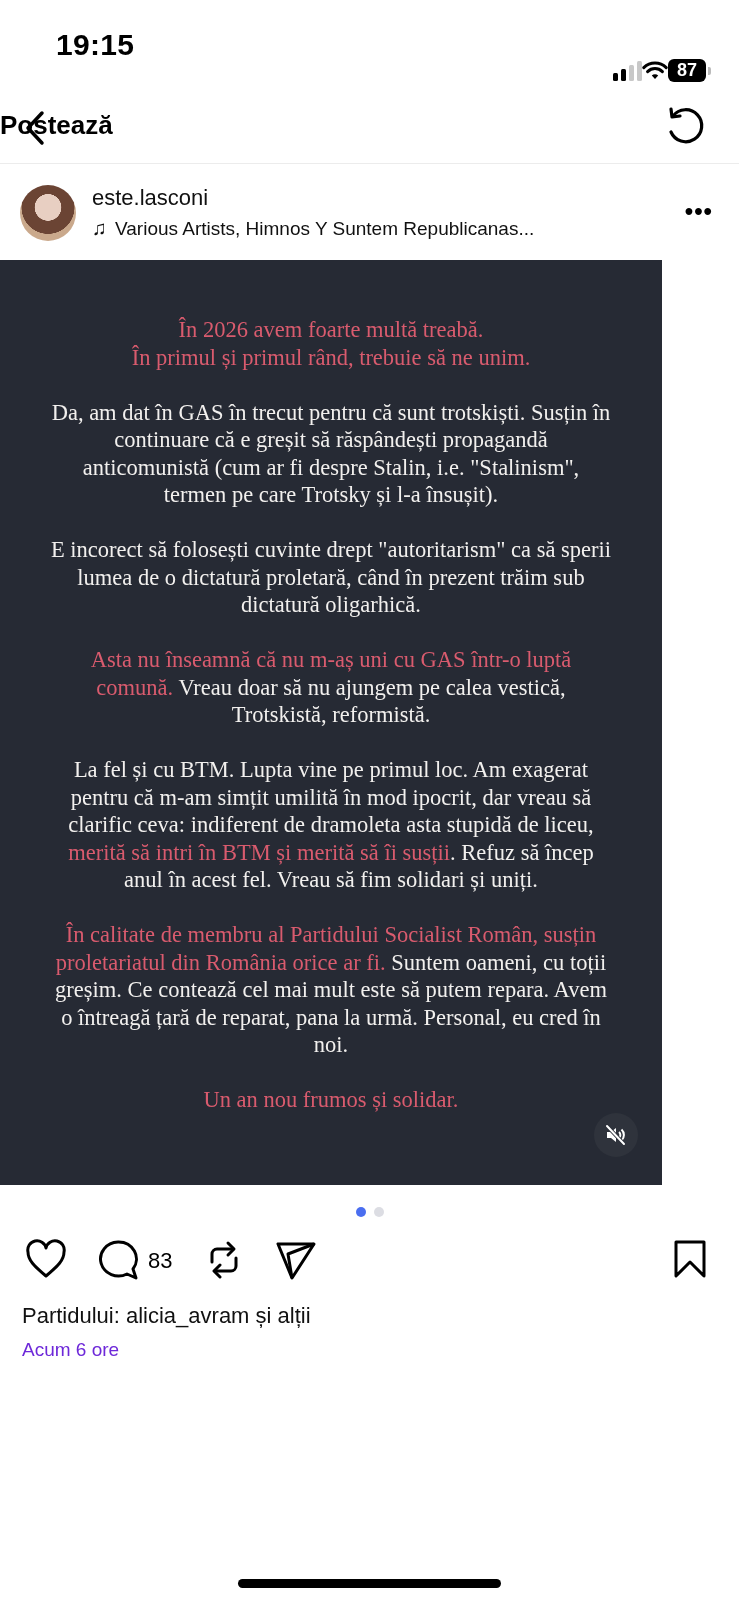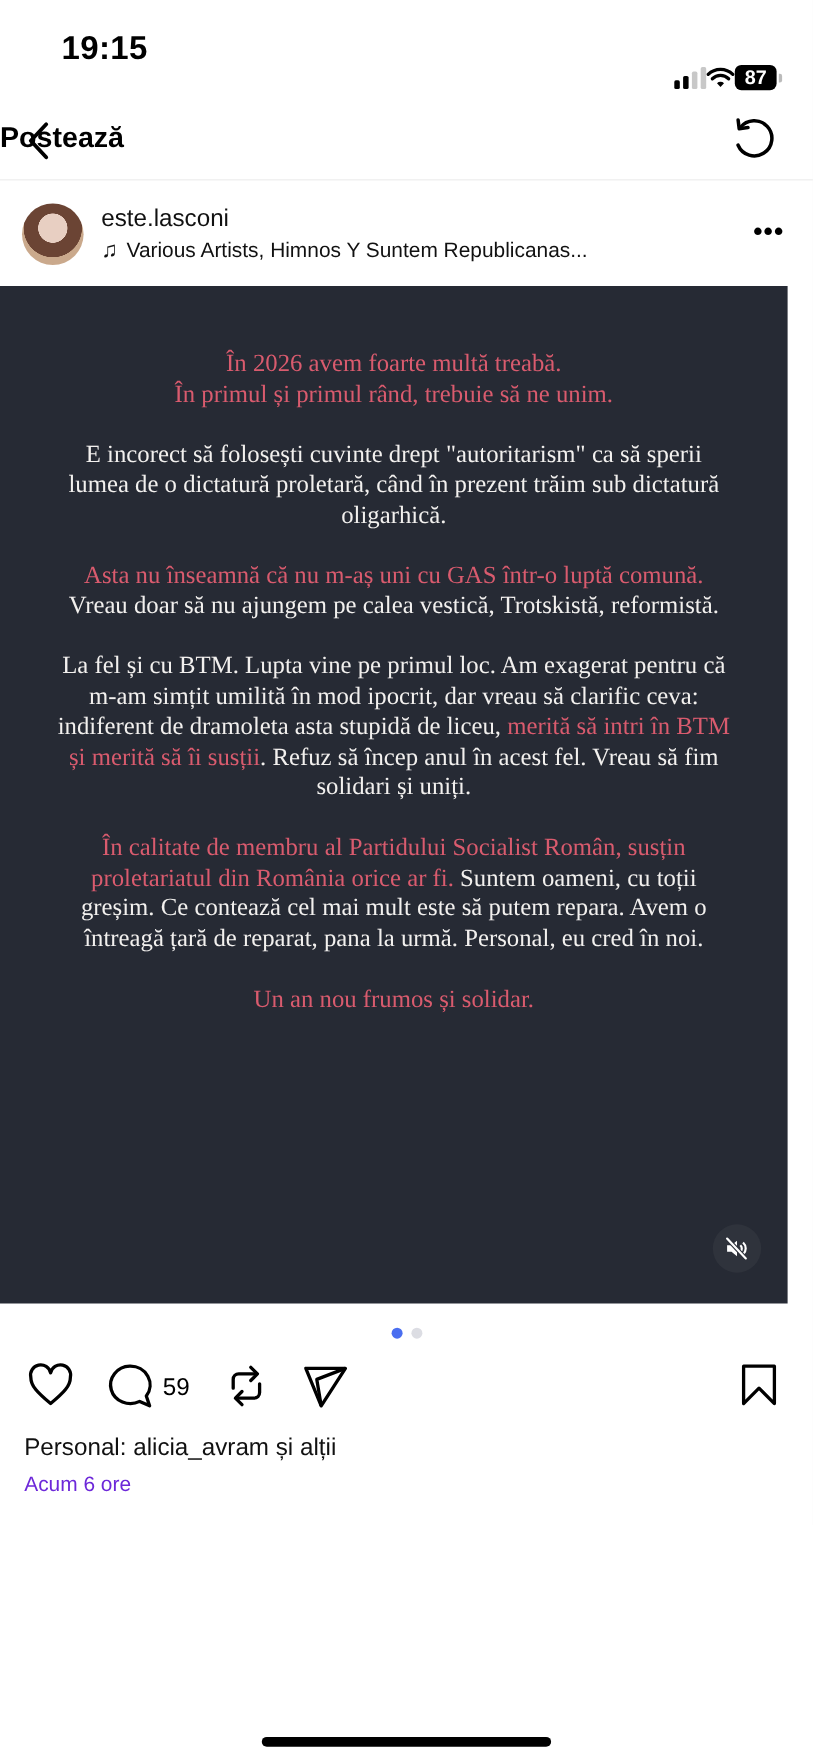--- a/index.html
+++ b/index.html
@@ -26,21 +26,21 @@
   
   .post-header { position: absolute; top: 165px; left: 0; width: 739px; height: 95px; }
   .avatar { position: absolute; left: 20px; top: 20px; width: 56px; height: 56px; border-radius: 50%;
     background: radial-gradient(circle at 50% 40%, #e8cfc2 0 30%, #6b4434 31% 60%, #caa98c 61% 100%); overflow: hidden; }
   .username { position: absolute; left: 92px; top: 20px; font-size: 22px; color: #111; }
   .music { position: absolute; left: 92px; top: 52px; font-size: 19px; color: #111; display: flex; align-items: center; gap: 8px; }
   .music-icon { font-size: 20px; font-weight: 700; }
   .more { position: absolute; right: 26px; top: 32px; font-size: 24px; font-weight: 700; letter-spacing: 1px; cursor: pointer; }
 
   
-  .post-image { position: absolute; top: 260px; left: 0; width: 716px; height: 925px; background: #262a34; text-decoration: underline; }
+  .post-image { position: absolute; top: 260px; left: 0; width: 662px; height: 925px; background: #262a34; text-decoration: underline; }
   .post-text { position: absolute; left: 50px; right: 50px; top: 56px; text-align: center;
     font-family: "Liberation Serif", "DejaVu Serif", serif; font-size: 22.5px; line-height: 27.5px; color: #f2f0ee; }
   .post-text p { margin-bottom: 27.5px; }
   .red { color: #d95b6e; }
   .mute-btn { position: absolute; right: 24px; top: 853px; width: 44px; height: 44px; border-radius: 50%; background: #2f333c; display: flex; align-items: center; justify-content: center; cursor: pointer; }
 
   
   .dots { position: absolute; top: 1207px; left: 0; width: 739px; display: flex; justify-content: center; gap: 8px; }
   .dot { width: 10px; height: 10px; border-radius: 50%; background: #dcdde3; }
   .dot.active { background: #4a6ef0; }
@@ -100,20 +100,21 @@
   </div>
   <div class="more">•••</div>
 </div>
 
 <div class="post-image">
   <div class="post-text">
     <p>
       <span class="red">În 2026 avem foarte multă treabă.</span><br>
       <span class="red">În primul și primul rând, trebuie să ne unim.</span>
     </p>
+    <p>Da, am dat în GAS în trecut pentru că sunt trotskiști. Susțin în continuare că e greșit să răspândești propagandă anticomunistă (cum ar fi despre Stalin, i.e. "Stalinism", termen pe care Trotsky și l-a însușit).</p>
     <p>E incorect să folosești cuvinte drept "autoritarism" ca să sperii lumea de o dictatură proletară, când în prezent trăim sub dictatură oligarhică.</p>
     <p>
       <span class="red">Asta nu înseamnă că nu m-aș uni cu GAS într-o luptă comună.</span><span> Vreau doar să nu ajungem pe calea vestică, Trotskistă, reformistă.</span>
     </p>
     <p>
       <span>La fel și cu BTM. Lupta vine pe primul loc. Am exagerat pentru că m-am simțit umilită în mod ipocrit, dar vreau să clarific ceva: indiferent de dramoleta asta stupidă de liceu, </span><span class="red">merită să intri în BTM și merită să îi susții</span><span>. Refuz să încep anul în acest fel. Vreau să fim solidari și uniți.</span>
     </p>
     <p>
       <span class="red">În calitate de membru al Partidului Socialist Român, susțin proletariatul din România orice ar fi.</span><span> Suntem oameni, cu toții greșim. Ce contează cel mai mult este să putem repara. Avem o întreagă țară de reparat, pana la urmă. Personal, eu cred în noi.</span>
     </p>
@@ -135,34 +136,34 @@
   <div class="dot"></div>
 </div>
 
 <div class="actions">
   <svg class="action" style="left:24px" width="44" height="44" viewBox="0 0 44 44">
     <path d="M22 38 C10 28 4 22 4 14 A9 9 0 0 1 22 10 A9 9 0 0 1 40 14 C40 22 34 28 22 38 Z" stroke="#000" stroke-width="3" fill="none" stroke-linejoin="round"></path>
   </svg>
   <svg class="action" style="left:96px" width="44" height="44" viewBox="0 0 44 44">
     <path d="M22 4 A18 17 0 1 0 31 36 L40 40 L37 31 A18 17 0 0 0 22 4 Z" stroke="#000" stroke-width="3" fill="none" stroke-linejoin="round"></path>
   </svg>
-  <div class="comment-count">59</div>
+  <div class="comment-count">83</div>
   <svg class="action" style="left:204px" width="40" height="44" viewBox="0 0 40 44">
     <path d="M8 24 V16 a5 5 0 0 1 5-5 h16" stroke="#000" stroke-width="3" fill="none" stroke-linecap="round"></path>
     <path d="M24 5 L30 11 L24 17" stroke="#000" stroke-width="3" fill="none" stroke-linecap="round" stroke-linejoin="round"></path>
     <path d="M32 20 V28 a5 5 0 0 1-5 5 h-16" stroke="#000" stroke-width="3" fill="none" stroke-linecap="round"></path>
     <path d="M16 27 L10 33 L16 39" stroke="#000" stroke-width="3" fill="none" stroke-linecap="round" stroke-linejoin="round"></path>
   </svg>
   <svg class="action" style="left:274px" width="44" height="44" viewBox="0 0 44 44">
     <path d="M4 6 L40 6 L18 40 Z" stroke="#000" stroke-width="3" fill="none" stroke-linejoin="round"></path>
     <path d="M18 40 L14 16 L40 6" stroke="#000" stroke-width="3" fill="none" stroke-linejoin="round"></path>
   </svg>
   <svg class="action" style="left:672px" width="36" height="44" viewBox="0 0 36 44">
     <path d="M4 4 H32 V38 L18 24 L4 38 Z" stroke="#000" stroke-width="3" fill="none" stroke-linejoin="round"></path>
   </svg>
 </div>
 
 <div class="likes">
-  <span>Personal: </span><b>alicia_avram</b><span> și </span><b>alții</b>
+  <span>Partidului: </span><b>alicia_avram</b><span> și </span><b>alții</b>
 </div>
 <div class="time-ago">Acum 6 ore</div>
 
 <div class="home-indicator"></div>
 
 </body></html>

